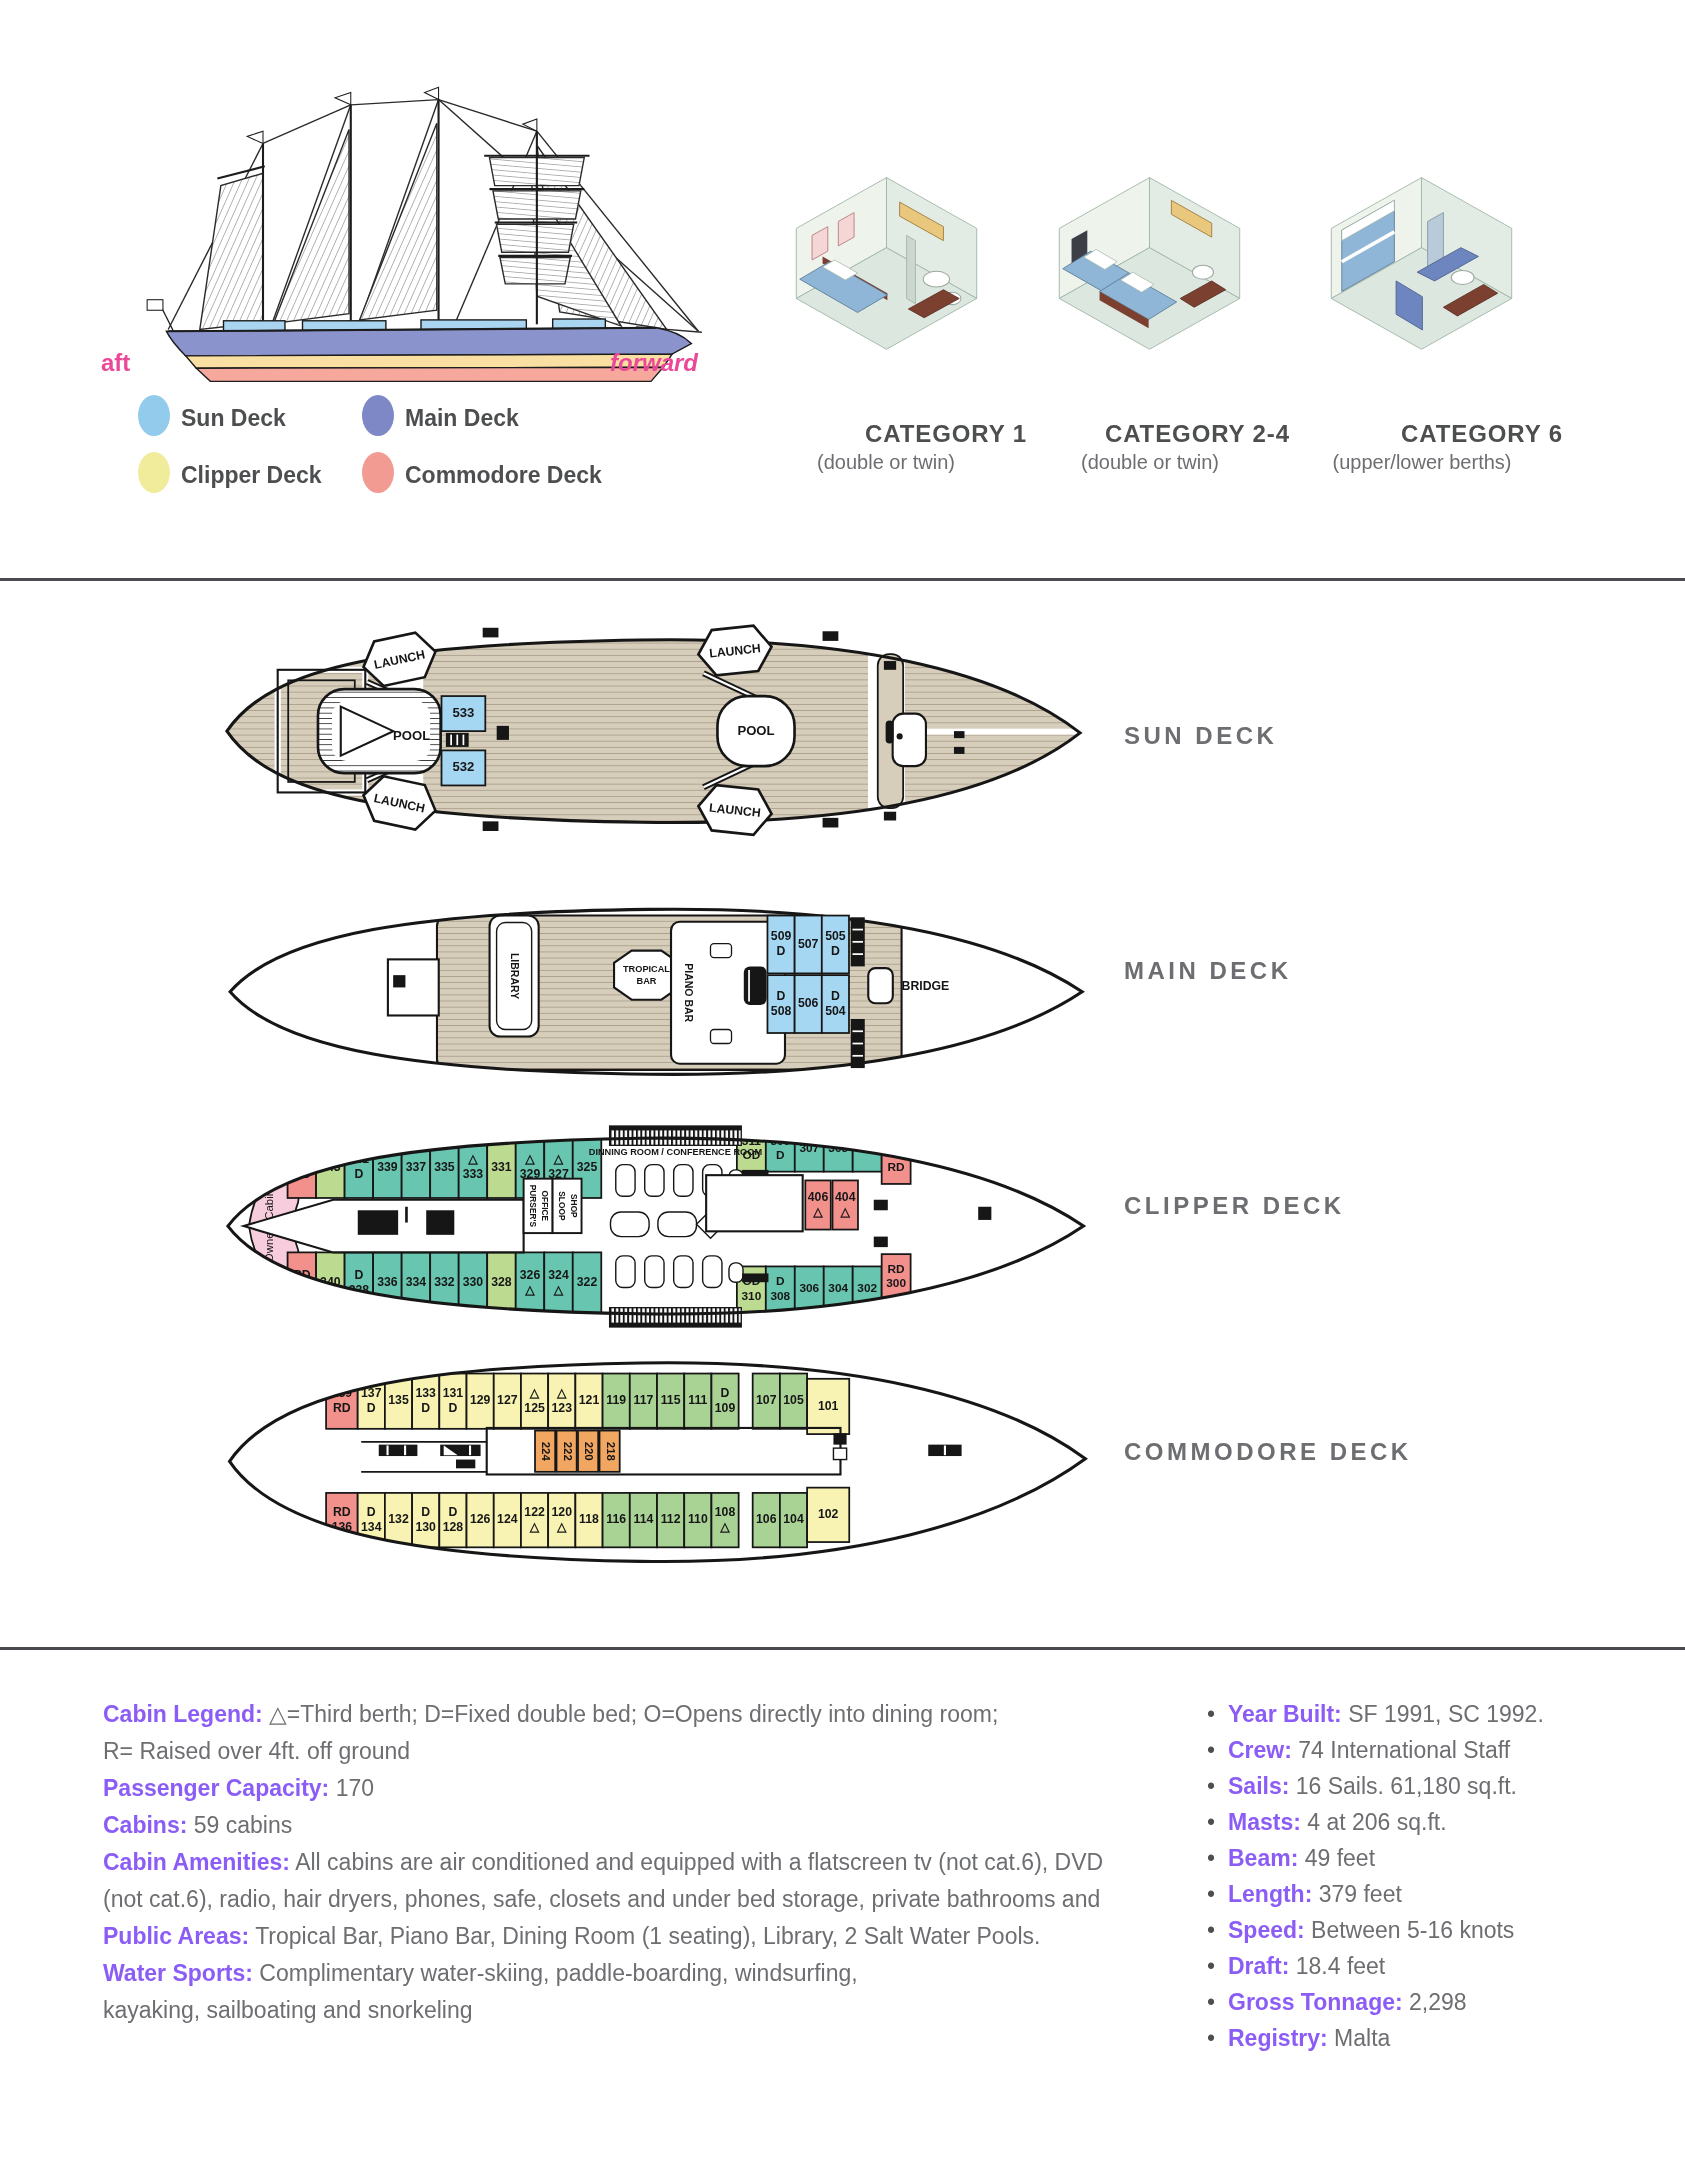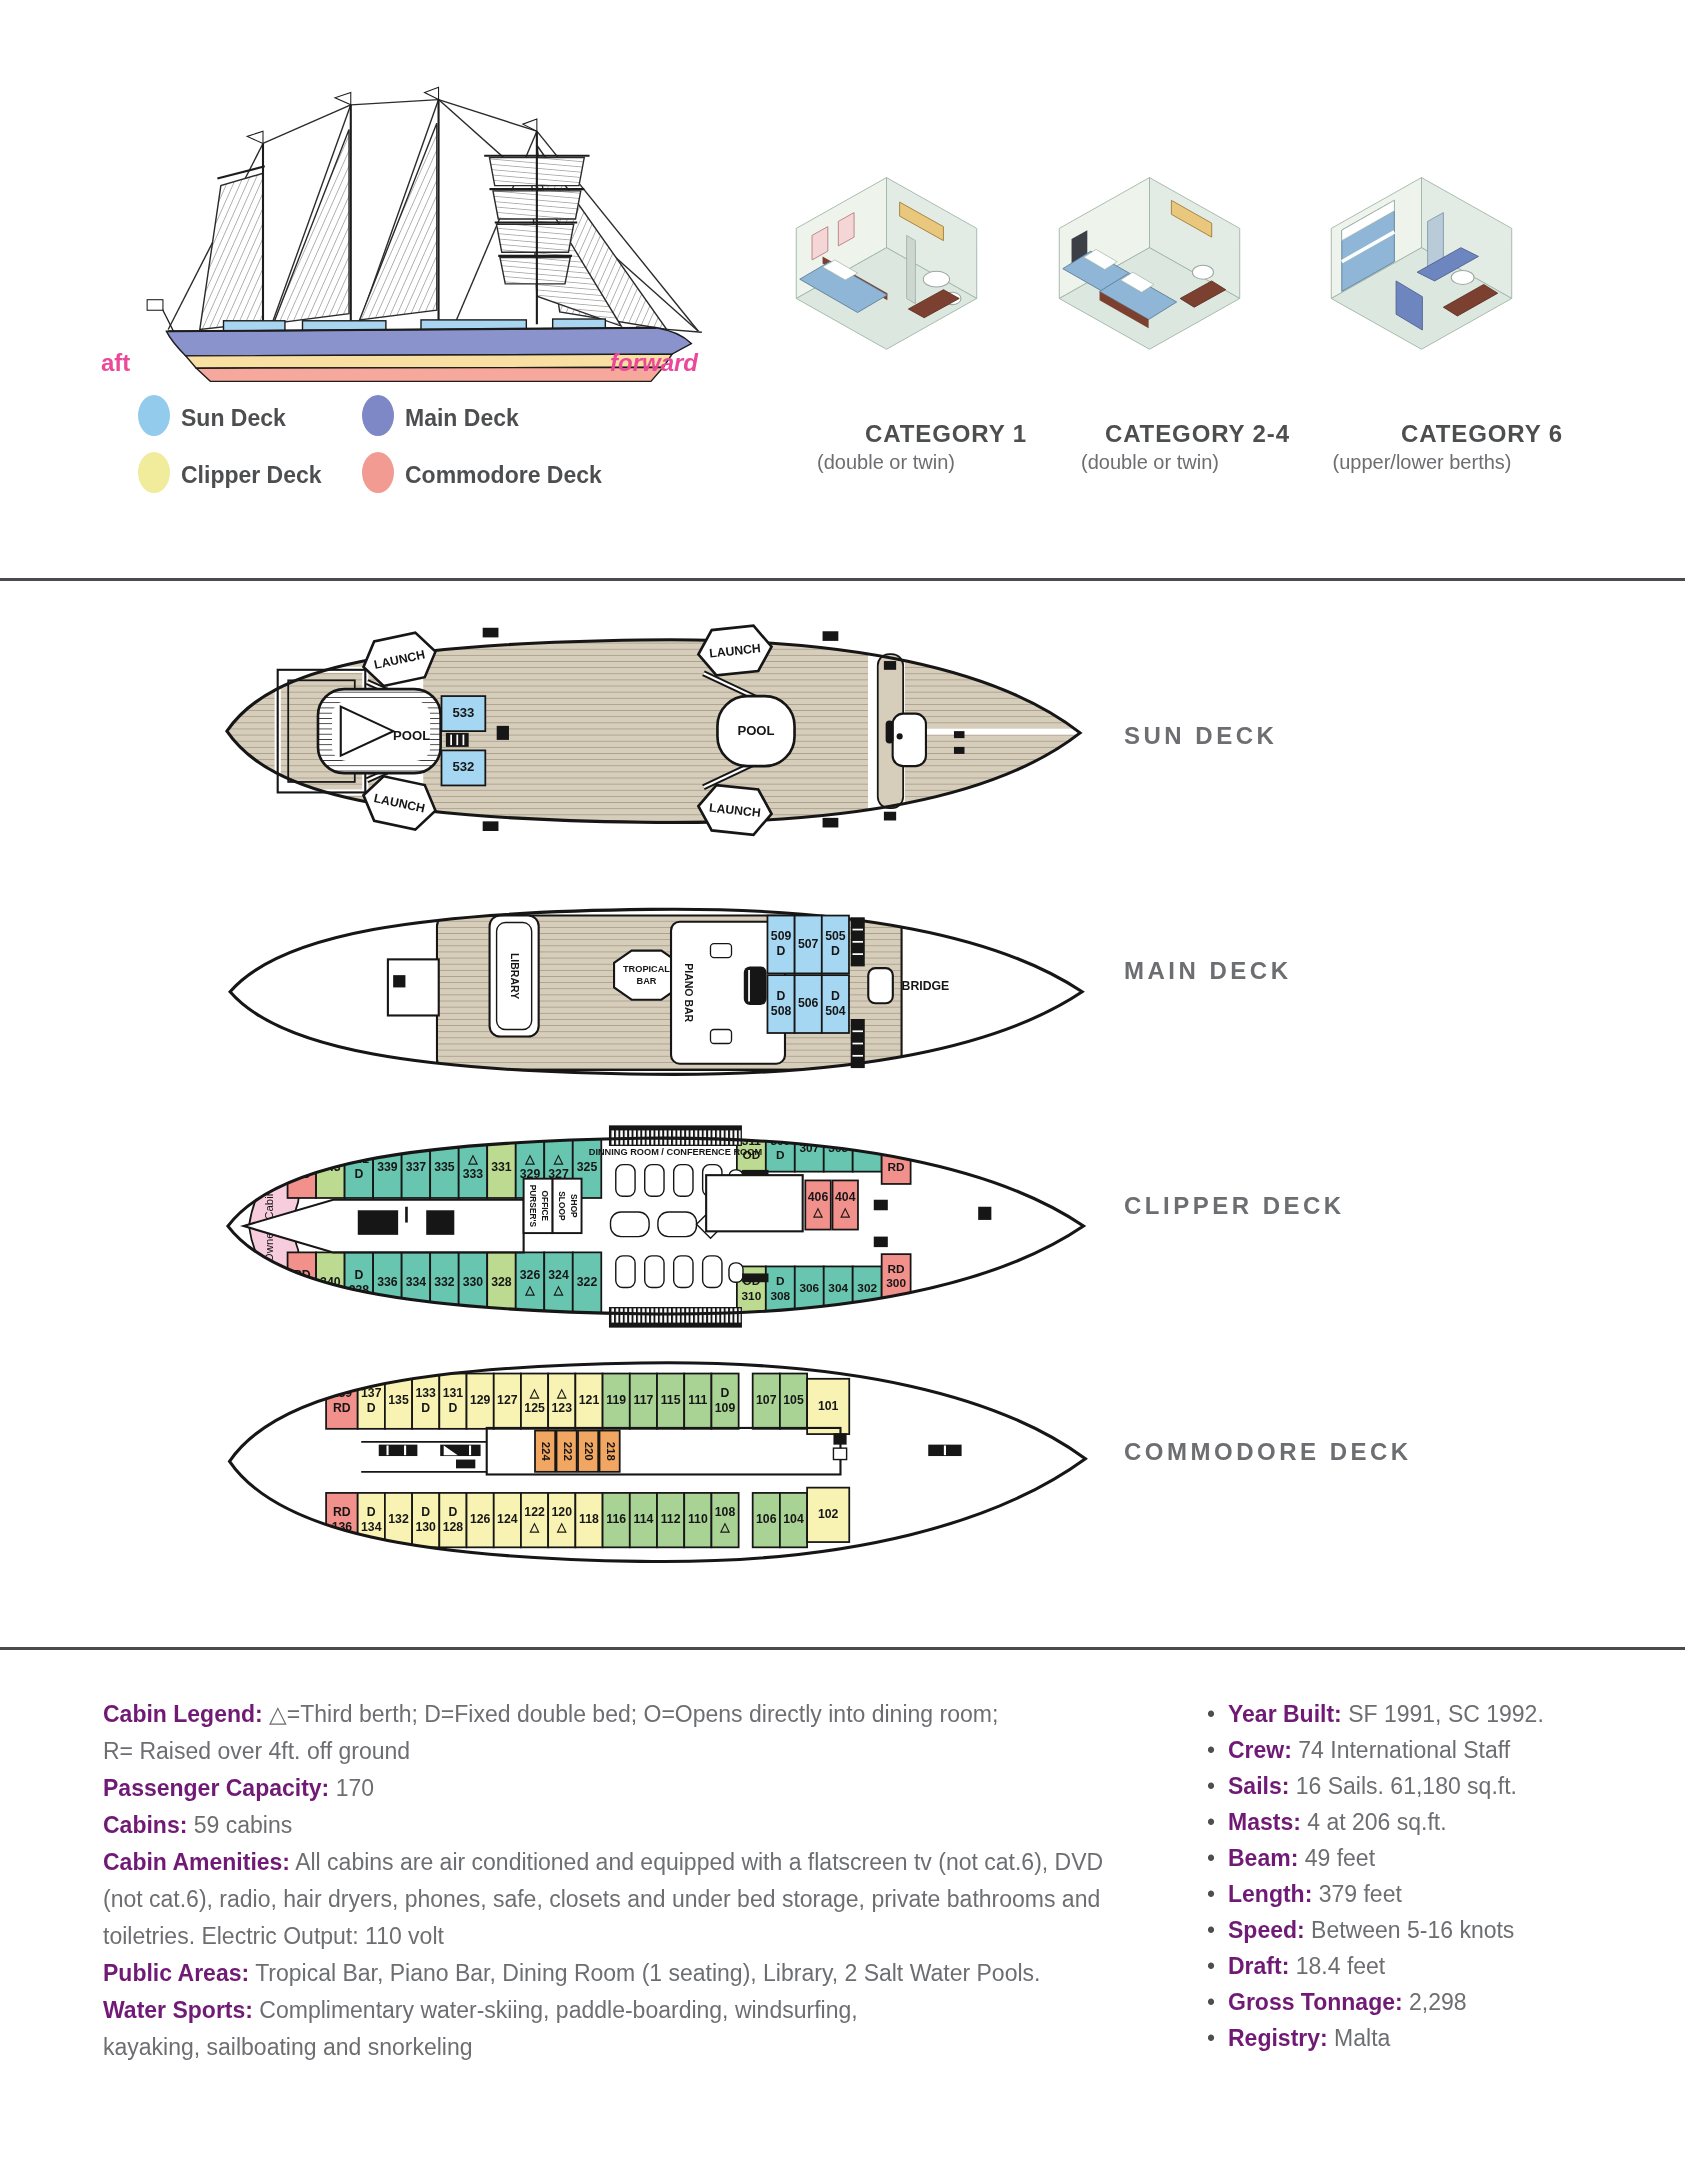--- a/index.html
+++ b/index.html
@@ -8,21 +8,21 @@
   .abs{position:absolute;}
   .divider{position:absolute;left:0;width:1685px;height:2.6px;background:#4A4B4E;}
   .dir-label{position:absolute;font-size:24px;font-weight:bold;color:#ec4899;}
   .legend-swatch{position:absolute;width:32px;height:41px;border-radius:50%;}
   .legend-label{position:absolute;font-size:23px;font-weight:bold;color:#4D4E50;white-space:nowrap;}
   .cat-title{position:absolute;width:281px;text-align:right;font-size:24px;font-weight:bold;
              color:#4D4E50;letter-spacing:0.9px;}
   .cat-sub{position:absolute;width:298px;text-align:center;font-size:20px;color:#6D6E71;}
   .deck-label{position:absolute;font-size:24px;font-weight:bold;color:#6D6E71;letter-spacing:3.5px;white-space:nowrap;}
   .info-col{position:absolute;font-size:23px;line-height:37px;color:#6D6E71;}
-  .info-col b{color:#701a75;}
+  .info-col b{color:#8b5cf6;}
   .spec-line{white-space:nowrap;line-height:36px;}
   .spec-line .blt{display:inline-block;width:21px;color:#4D4E50;}
   svg text{font-family:"Liberation Sans",sans-serif;}
 </style>
 </head>
 <body>
 
 <div class="page">
 
   <svg class="abs" style="left:140px;top:75px;" width="562" height="316" viewBox="0 0 640 360">
@@ -818,21 +818,20 @@
 
   <div class="divider" style="top:1647px;"></div>
 
   <div class="info-col" style="left:103px;top:1696px;width:1088px;">
     <div><b>Cabin Legend:</b><span> △=Third berth; D=Fixed double bed; O=Opens directly into dining room;</span></div>
     <div><b></b><span>R= Raised over 4ft. off ground</span></div>
     <div><b>Passenger Capacity:</b><span> 170</span></div>
     <div><b>Cabins:</b><span> 59 cabins</span></div>
     <div><b>Cabin Amenities:</b><span> All cabins are air conditioned and equipped with a flatscreen tv (not cat.6), DVD</span></div>
     <div><b></b><span>(not cat.6), radio, hair dryers, phones, safe, closets and under bed storage, private bathrooms and</span></div>
-    <div><b></b><span>toiletries. Electric Output: 110 volt</span></div>
     <div><b>Public Areas:</b><span> Tropical Bar, Piano Bar, Dining Room (1 seating), Library, 2 Salt Water Pools.</span></div>
     <div><b>Water Sports:</b><span> Complimentary water-skiing, paddle-boarding, windsurfing,</span></div>
     <div><b></b><span>kayaking, sailboating and snorkeling</span></div>
   </div>
 
   <div class="info-col" style="left:1207px;top:1696px;width:386px;">
     <div class="spec-line"><span class="blt">•</span><b>Year Built:</b><span> SF 1991, SC 1992.</span></div>
     <div class="spec-line"><span class="blt">•</span><b>Crew:</b><span> 74 International Staff</span></div>
     <div class="spec-line"><span class="blt">•</span><b>Sails:</b><span> 16 Sails. 61,180 sq.ft.</span></div>
     <div class="spec-line"><span class="blt">•</span><b>Masts:</b><span> 4 at 206 sq.ft.</span></div>

